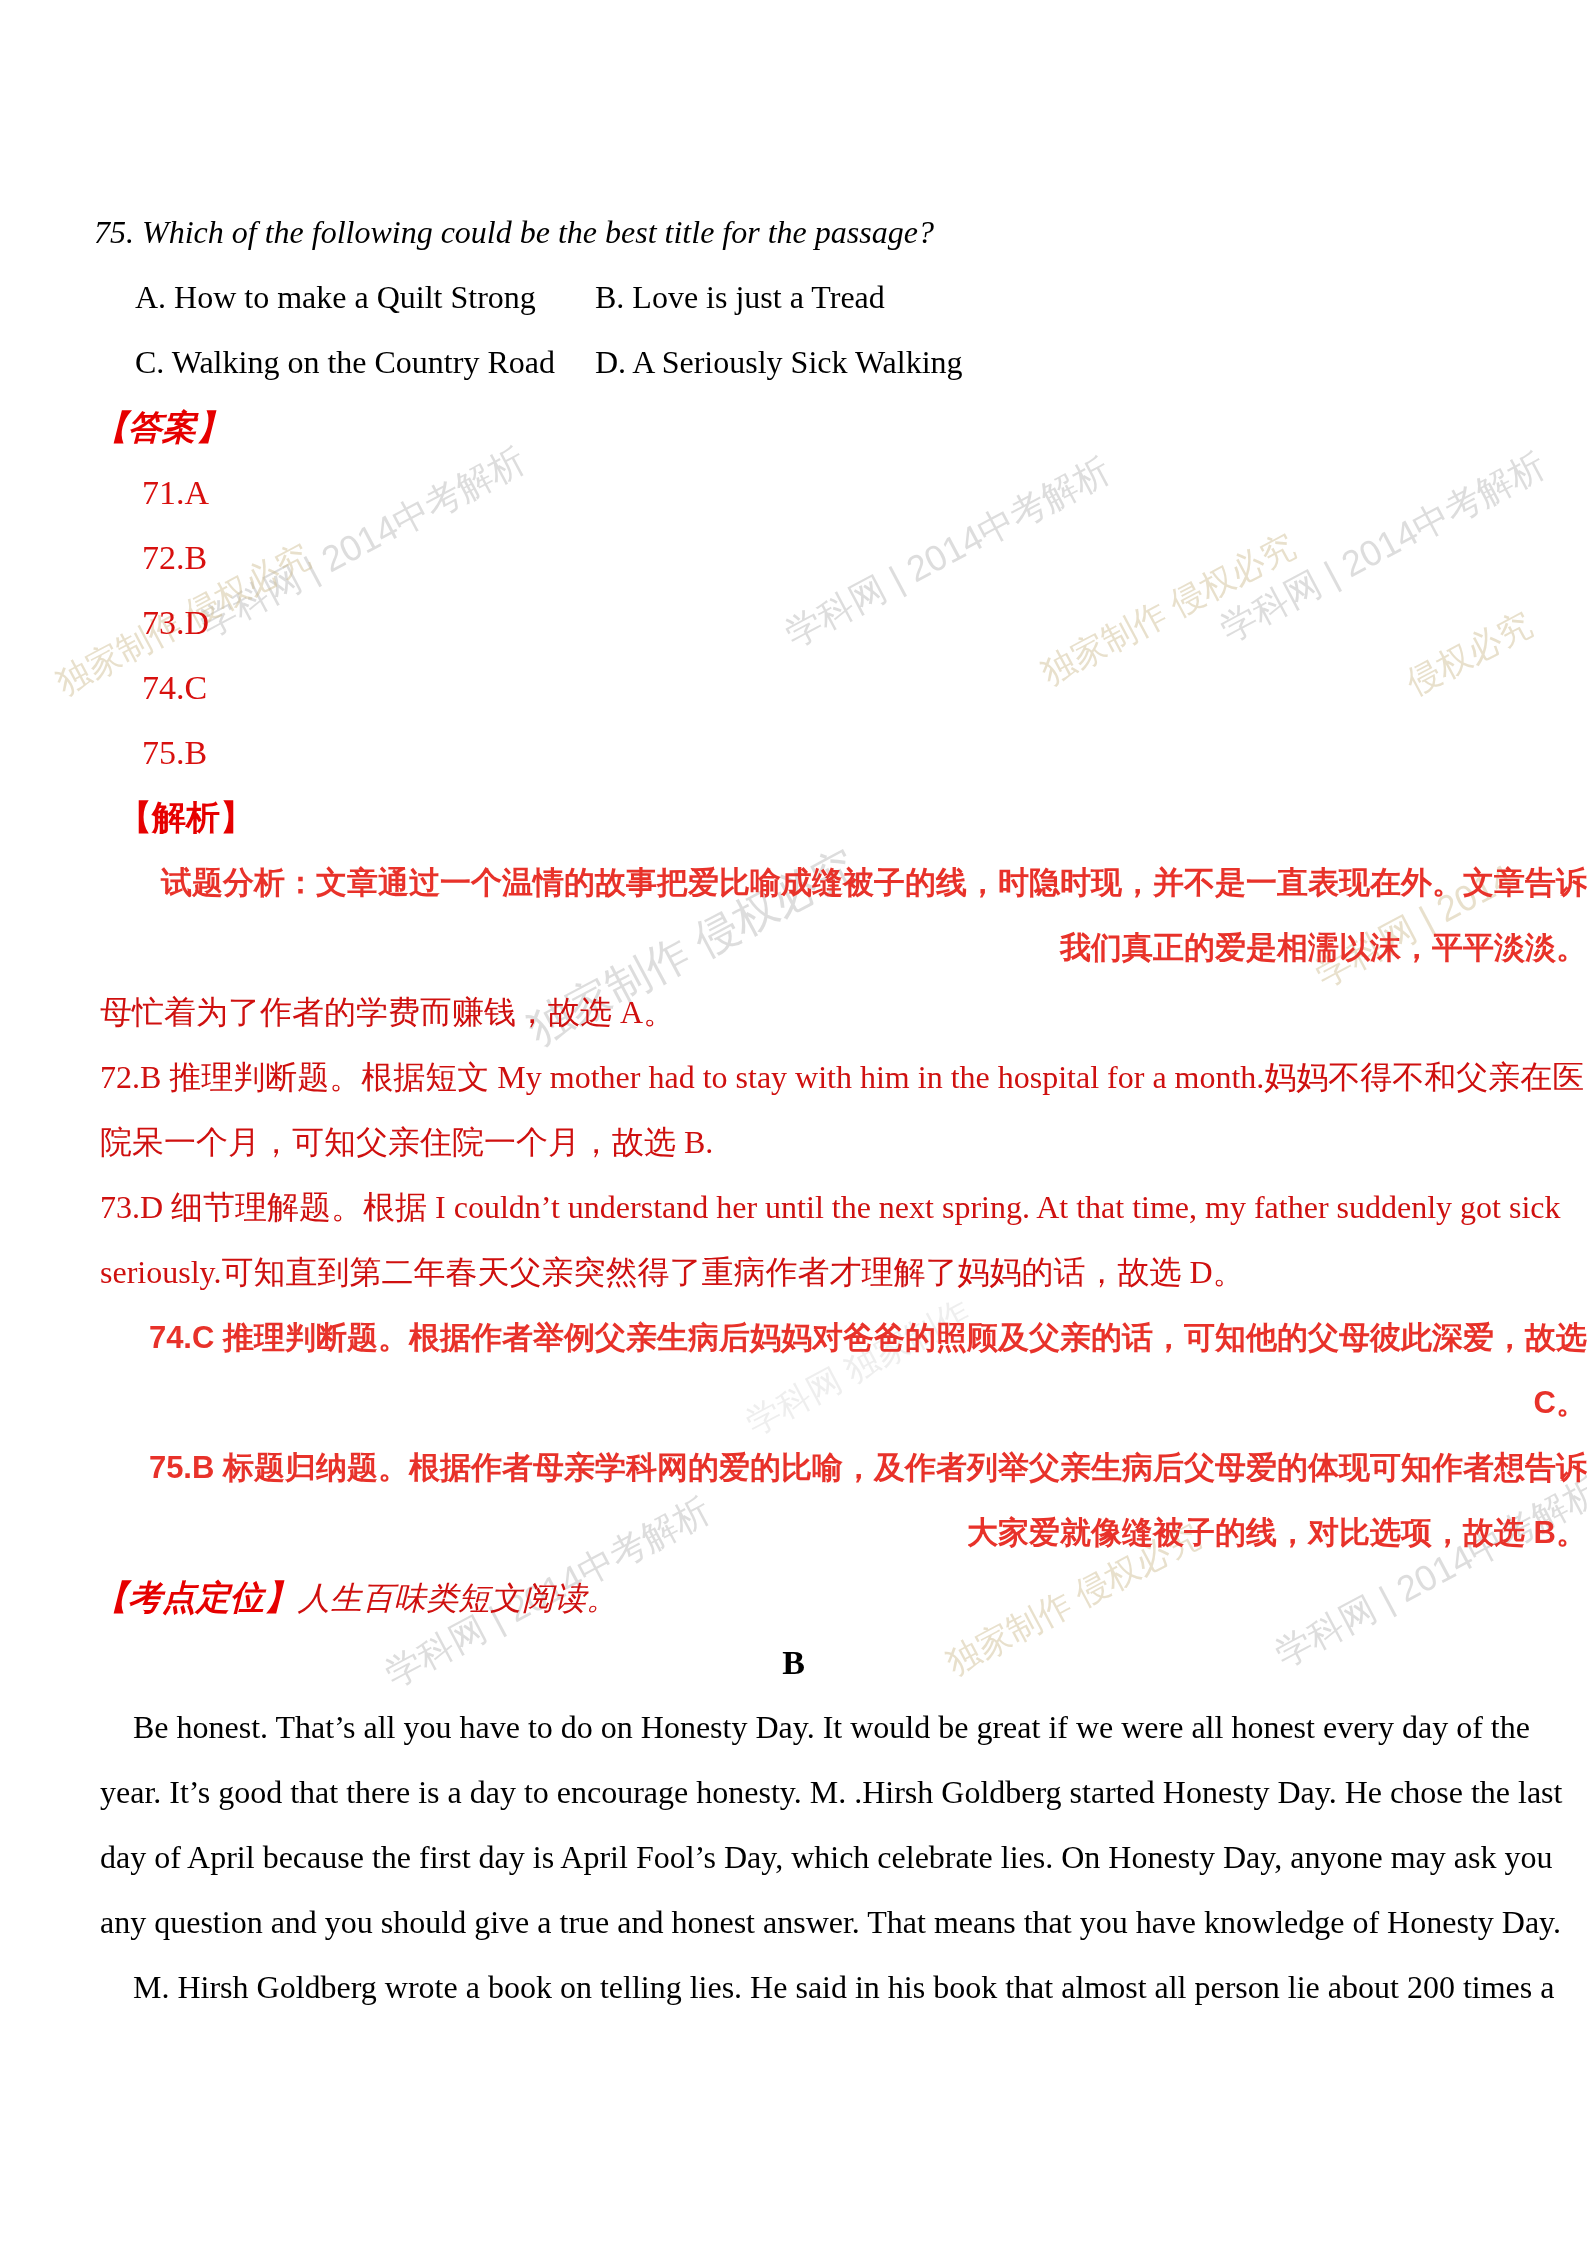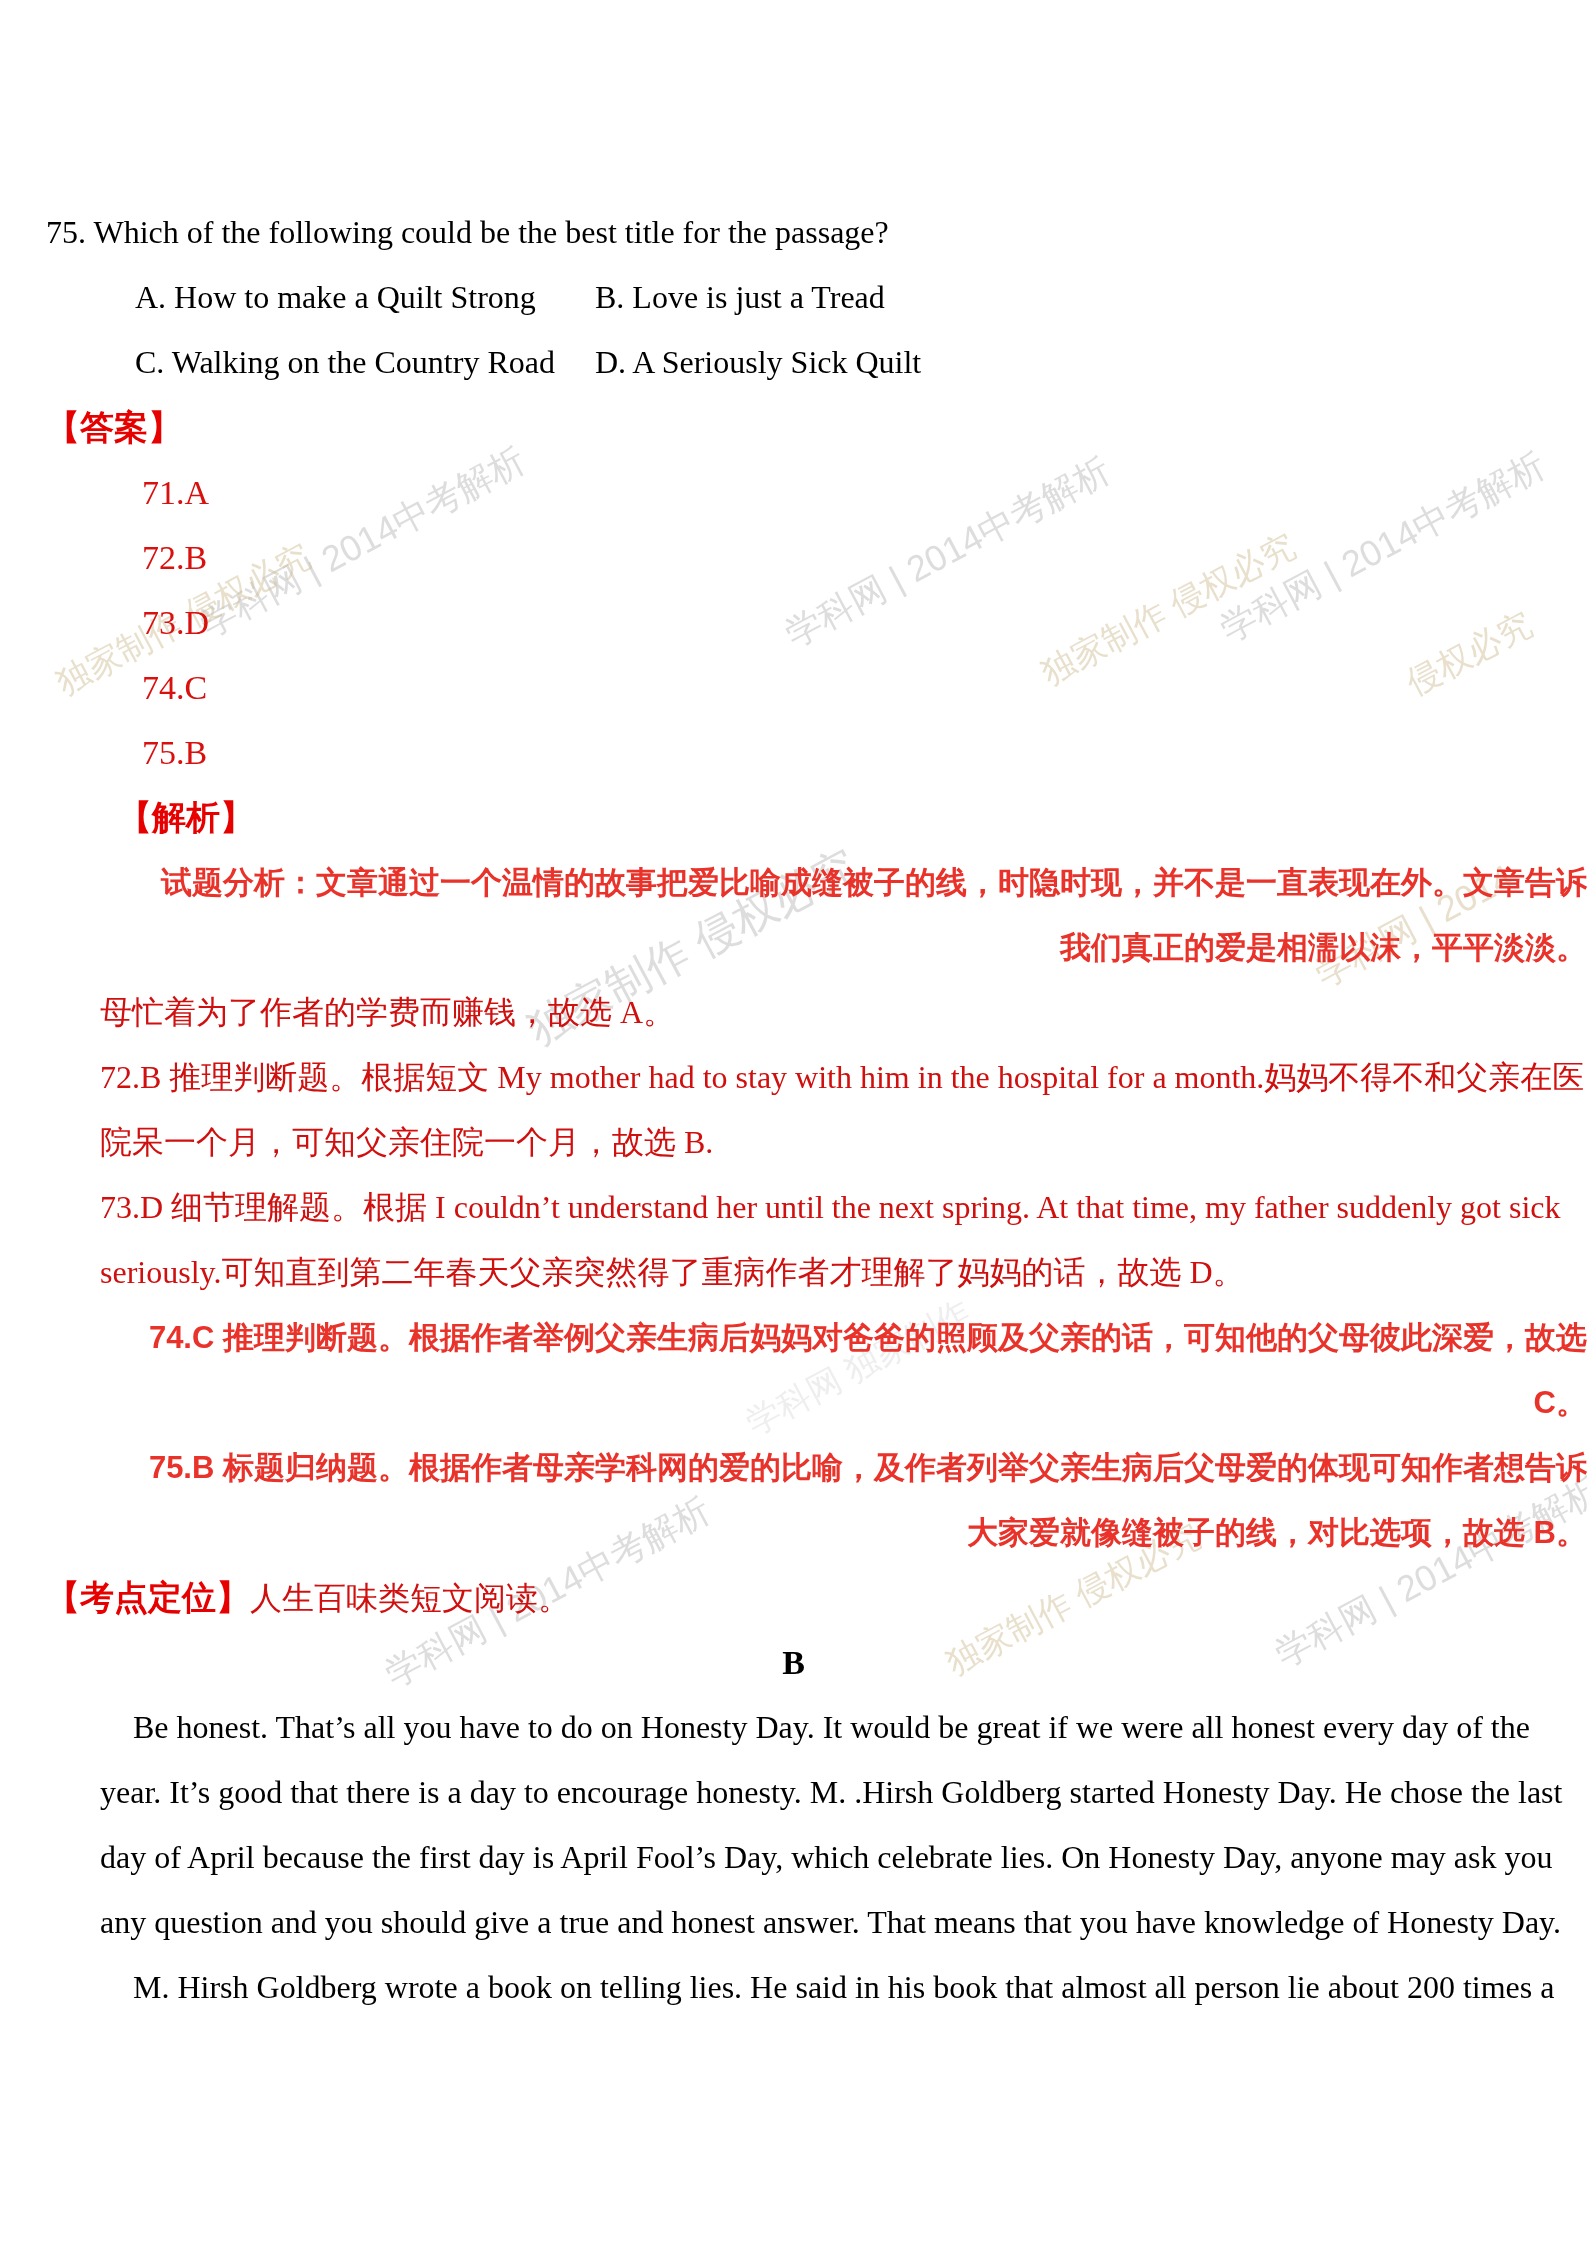--- a/index.html
+++ b/index.html
@@ -4,21 +4,21 @@
 <style>
   html,body{margin:0;padding:0;}
   body{
     width:1587px;height:2245px;position:relative;background:#ffffff;overflow:hidden;
     font-family:"Liberation Serif","DejaVu Serif",serif;
   }
   #doc{position:absolute;left:0;top:0;width:1587px;height:2245px;}
   .line{position:relative;height:65px;line-height:65px;font-size:32px;color:#000;white-space:nowrap;}
   #content{position:absolute;left:0;top:200px;width:1587px;}
   
-  .ind-body{padding-left:46px;}
+  .ind-body{padding-left:94px;font-style:italic;}
   .ind-opt{padding-left:135px;}
   .ind-ans{padding-left:142px;}
   .ind-mark{padding-left:118px;}
   .ind-exp{padding-left:100px;}
   .ind-bold{padding-left:118px;}
   .ind-para{padding-left:133px;}
   
   .opt-b{position:absolute;left:595px;top:0;}
   
   .red-marker{color:#e60000;font-weight:bold;font-size:34px;}
@@ -71,21 +71,21 @@
 
     <div class="line ind-body black-serif">75. Which of the following could be the best title for the passage?</div>
 
     <div class="line ind-opt black-serif">
       <span>A. How to make a Quilt Strong</span>
       <span class="opt-b">B. Love is just a Tread</span>
     </div>
 
     <div class="line ind-opt black-serif">
       <span>C. Walking on the Country Road</span>
-      <span class="opt-b">D. A Seriously Sick Quilt</span>
+      <span class="opt-b">D. A Seriously Sick Walking</span>
     </div>
 
     <div class="line ind-body">
       <span class="red-marker">【答案】</span>
     </div>
 
     <div class="line ind-ans red-ans">71.A</div>
     <div class="line ind-ans red-ans">72.B</div>
     <div class="line ind-ans red-ans">73.D</div>
     <div class="line ind-ans red-ans">74.C</div>

